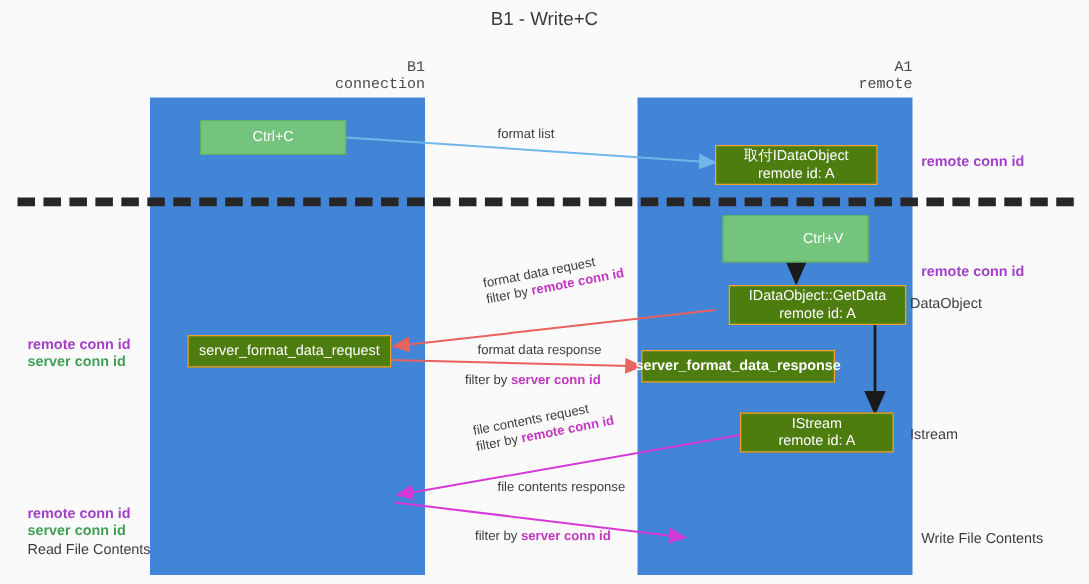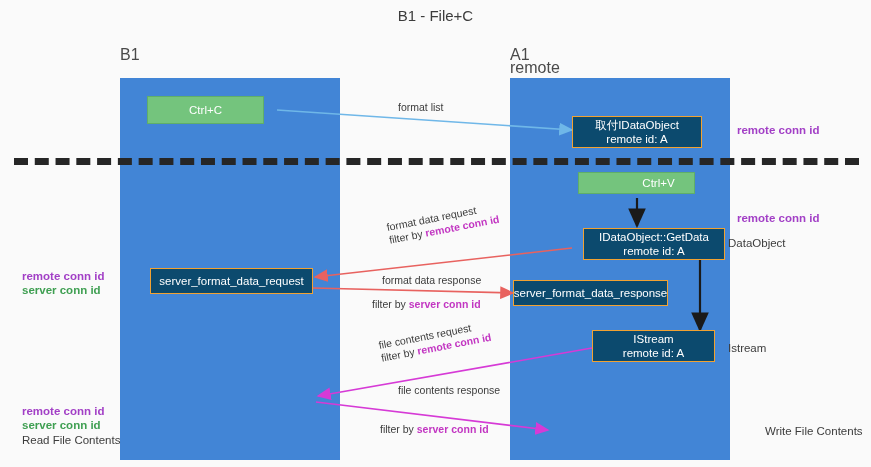--- a/index.html
+++ b/index.html
@@ -14,21 +14,21 @@
   #stage{position:relative;width:871px;height:467px;}
 
   
   .title{
     position:absolute;left:0;top:6px;width:871px;
     text-align:center;font-size:15px;line-height:20px;color:#3c3c3c;
   }
 
   
   .lane-head{
-    position:absolute;text-align:left;font-size:16px;line-height:13px;color:#4a4a4a;
+    position:absolute;text-align:right;font-size:12px;line-height:13px;color:#4a4a4a;font-family:Liberation Mono, monospace;
   }
 
   
   .lane{
     position:absolute;background:#4285d6;
   }
   #lane-b1{left:120px;top:78px;width:220px;height:382px;}
   #lane-a1{left:510px;top:78px;width:220px;height:382px;}
 
   
@@ -37,21 +37,21 @@
     border-top:7px dashed #262626;
   }
 
   
   .node{
     position:absolute;box-sizing:border-box;
     display:flex;flex-direction:column;align-items:center;justify-content:center;
     text-align:center;color:#ffffff;font-size:11.5px;line-height:14px;
   }
   .node.green{background:#74c47d;border:1px solid #5fae69;}
-  .node.orange{background:#0c4a6e;border:1px solid #f2a231;}
+  .node.orange{background:#4d7c0f;border:1px solid #f2a231;}
   .node .l2{font-size:11.5px;}
 
   
   .ann{
     position:absolute;font-size:11.5px;line-height:14px;color:#3c3c3c;white-space:nowrap;
   }
   .ann.purple{color:#a23fc6;font-weight:bold;}
 
   
   .lann{
@@ -69,25 +69,26 @@
   .rot-up{transform:rotate(-11deg);transform-origin:left center;}
 
   svg.edges{position:absolute;left:0;top:0;width:871px;height:467px;pointer-events:none;}
 </style>
 </head>
 <body>
 
 <div id="stage">
 
   <div class="title">
-    <div>B1 - File+C</div>
+    <div>B1 - Write+C</div>
   </div>
 
   <div class="lane-head" style="left:120px;top:48px;width:220px;">
     <div>B1</div>
+    <div>connection</div>
   </div>
   <div class="lane-head" style="left:510px;top:48px;width:220px;">
     <div>A1</div>
     <div>remote</div>
   </div>
 
   <div class="lane" id="lane-b1"></div>
   <div class="lane" id="lane-a1"></div>
 
   <svg class="edges" viewBox="0 0 871 467">
@@ -116,43 +117,43 @@
 
     <path d="M700,258 L700,330" stroke="#1a1a1a" stroke-width="2.2" fill="none" marker-end="url(#ar-blk)"></path>
 
     <path d="M592,348 L318,396" stroke="#d63ad6" stroke-width="1.6" fill="none" marker-end="url(#ar-mag)"></path>
 
     <path d="M316,402 L548,430" stroke="#d63ad6" stroke-width="1.6" fill="none" marker-end="url(#ar-mag)"></path>
   </svg>
 
   <div class="divider"></div>
 
-  <div class="node green" style="left:147px;top:96px;width:117px;height:28px;">
+  <div class="node green" style="left:160px;top:96px;width:117px;height:28px;">
     <div>Ctrl+C</div>
   </div>
 
   <div class="node orange" style="left:572px;top:116px;width:130px;height:32px;">
     <div>取付IDataObject</div>
     <div class="l2">remote id: A</div>
   </div>
 
-  <div class="node green" style="left:578px;top:172px;width:117px;height:22px;padding-left:44px;">
+  <div class="node green" style="left:578px;top:172px;width:117px;height:38px;padding-left:44px;">
     <div>Ctrl+V</div>
   </div>
 
   <div class="node orange" style="left:583px;top:228px;width:142px;height:32px;">
     <div>IDataObject::GetData</div>
     <div class="l2">remote id: A</div>
   </div>
 
   <div class="node orange" style="left:150px;top:268px;width:163px;height:26px;">
     <div>server_format_data_request</div>
   </div>
 
-  <div class="node orange" style="left:513px;top:280px;width:155px;height:26px;">
+  <div class="node orange" style="left:513px;top:280px;width:155px;height:26px;font-weight:bold;">
     <div>server_format_data_response</div>
   </div>
 
   <div class="node orange" style="left:592px;top:330px;width:123px;height:32px;">
     <div>IStream</div>
     <div class="l2">remote id: A</div>
   </div>
 
 
 
@@ -183,21 +184,21 @@
     <div>file contents response</div>
   </div>
   <div class="elabel" style="left:380px;top:423px;">
     <span>filter by </span><span class="hl">server conn id</span>
   </div>
 
   <div class="ann purple" style="left:737px;top:123px;">remote conn id</div>
   <div class="ann purple" style="left:737px;top:211px;">remote conn id</div>
   <div class="ann" style="left:728px;top:236px;">DataObject</div>
   <div class="ann" style="left:728px;top:341px;">Istream</div>
-  <div class="ann" style="left:737px;top:424px;margin-left:28px;">Write File Contents</div>
+  <div class="ann" style="left:737px;top:424px;">Write File Contents</div>
 
   <div class="lann purple" style="left:22px;top:269px;">remote conn id</div>
   <div class="lann green" style="left:22px;top:283px;">server conn id</div>
 
   <div class="lann plain" style="left:22px;top:385px;margin-top:48px;">Read File Contents</div>
   <div class="lann purple" style="left:22px;top:404px;">remote conn id</div>
   <div class="lann green" style="left:22px;top:418px;">server conn id</div>
 
 </div>
 

